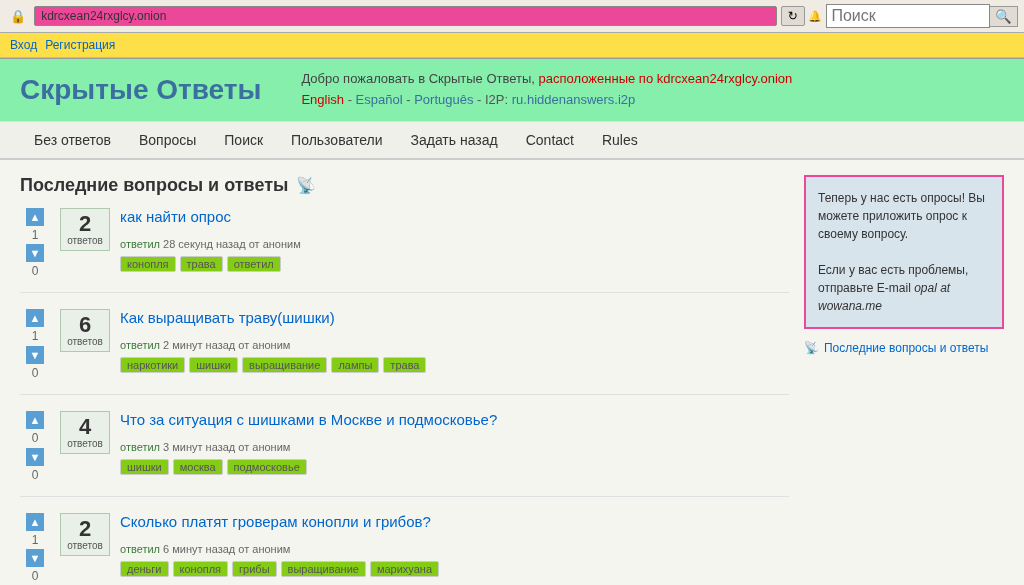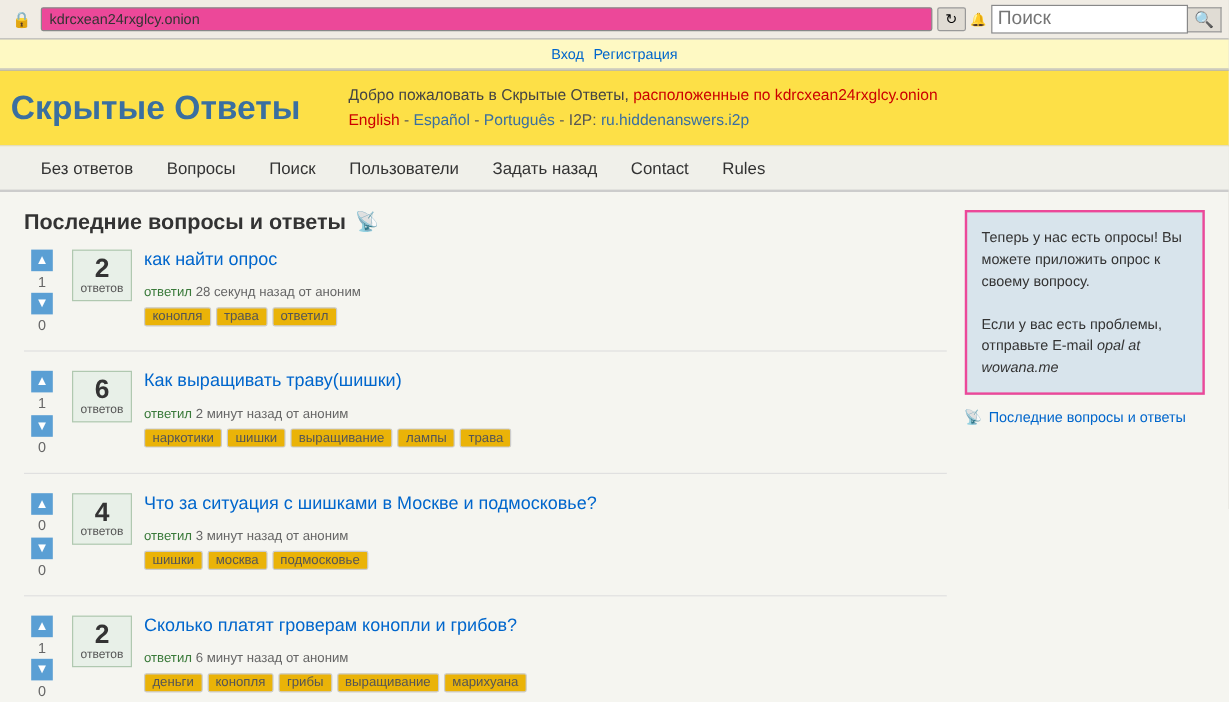--- a/index.html
+++ b/index.html
@@ -3,31 +3,31 @@
   <meta charset="utf-8">
   <style>
     * { box-sizing: border-box; margin: 0; padding: 0; }
     body { font-family: Arial, sans-serif; font-size: 13px; background: #d4d0c8; }
 
     
     .browser-chrome { background: #e8e4dc; border-bottom: 1px solid #999; }
     .address-bar-row { display: flex; align-items: center; padding: 4px 6px; gap: 4px; background: #f0ece4; border-bottom: 1px solid #aaa; }
     .address-bar { flex: 1; border: 1px solid #888; padding: 2px 6px; font-size: 12px; background: #ec4899; color: #333; border-radius: 2px; }
     .reload-btn { background: #e0dcd4; border: 1px solid #999; padding: 2px 6px; cursor: pointer; font-size: 12px; border-radius: 2px; }
-    .search-bar-row { display: flex; align-items: center; padding: 3px 6px; gap: 4px; background: #fef9c3; border-bottom: 1px solid #bbb; justify-content: center; }
+    .search-bar-row { display: flex; align-items: center; padding: 3px 6px; gap: 4px; background: #fde047; border-bottom: 1px solid #bbb; }
     .nav-links { display: flex; gap: 8px; padding: 2px 4px; }
     .nav-links a { color: #0066cc; font-size: 12px; text-decoration: none; }
     .search-input { border: 1px solid #888; padding: 2px 4px; font-size: 16px; width: 164px; }
     .search-btn { background: #e0dcd4; border: 1px solid #999; border-left: none; padding: 2px 5px; cursor: pointer; }
 
     
     .page-wrapper { background: #f5f5f0; min-height: 500px; }
 
     
-    .site-header { background: #fde047; padding: 10px 9px; display: flex; align-items: center; border-bottom: 1px solid #ddd; }
+    .site-header { background: #86efac; padding: 10px 20px; display: flex; align-items: center; border-bottom: 1px solid #ddd; }
     .site-logo { color: #3a6fa0; font-size: 28px; font-weight: bold; margin-right: 40px; }
     .header-right { font-size: 13px; color: #444; line-height: 1.6; }
     .header-right .onion-link { color: #cc0000; }
     .header-right .lang-links { color: #555; }
     .header-right .lang-links a { color: #3a6fa0; text-decoration: none; }
     .header-right .lang-links .active { color: #cc0000; }
 
     
     .site-nav { background: #f0f0ea; border-bottom: 2px solid #ccc; padding: 0 20px; }
     .site-nav ul { list-style: none; display: flex; gap: 0; }
@@ -49,21 +49,21 @@
     .vote-down { background: #5a9fd4; }
     .vote-count { font-size: 12px; color: #666; text-align: center; line-height: 1.2; }
     .answer-count-box { background: #e8f0e8; border: 1px solid #b0c8b0; min-width: 50px; padding: 4px 6px; text-align: center; flex-shrink: 0; }
     .answer-count-num { font-size: 22px; color: #333; font-weight: bold; line-height: 1; }
     .answer-count-label { font-size: 10px; color: #555; }
     .question-body { flex: 1; }
     .question-title { color: #0066cc; font-size: 15px; text-decoration: none; font-weight: normal; }
     .question-meta { font-size: 11px; color: #666; margin: 13px 0 6px 0; }
     .question-meta .answered { color: #3a7a3a; }
     .tags { display: flex; flex-wrap: wrap; gap: 4px; }
-    .tag { background: #eab308; border: 1px solid #ccc; padding: 1px 6px; font-size: 11px; color: #555; border-radius: 2px; cursor: pointer; text-decoration: none; }
+    .tag { background: #84cc16; border: 1px solid #ccc; padding: 1px 6px; font-size: 11px; color: #555; border-radius: 2px; cursor: pointer; text-decoration: none; }
 
     
     .sidebar-info-box { background: #d8e4ec; border: 2px solid #ec4899; padding: 12px; margin-bottom: 12px; font-size: 12px; color: #333; line-height: 1.5; }
     .sidebar-info-box .email-link { font-style: italic; color: #333; }
     .sidebar-rss { display: flex; align-items: center; gap: 5px; font-size: 12px; color: #0066cc; text-decoration: none; }
     .rss-small { color: #ff6600; }
   </style>
 </head>
 <body>
 

